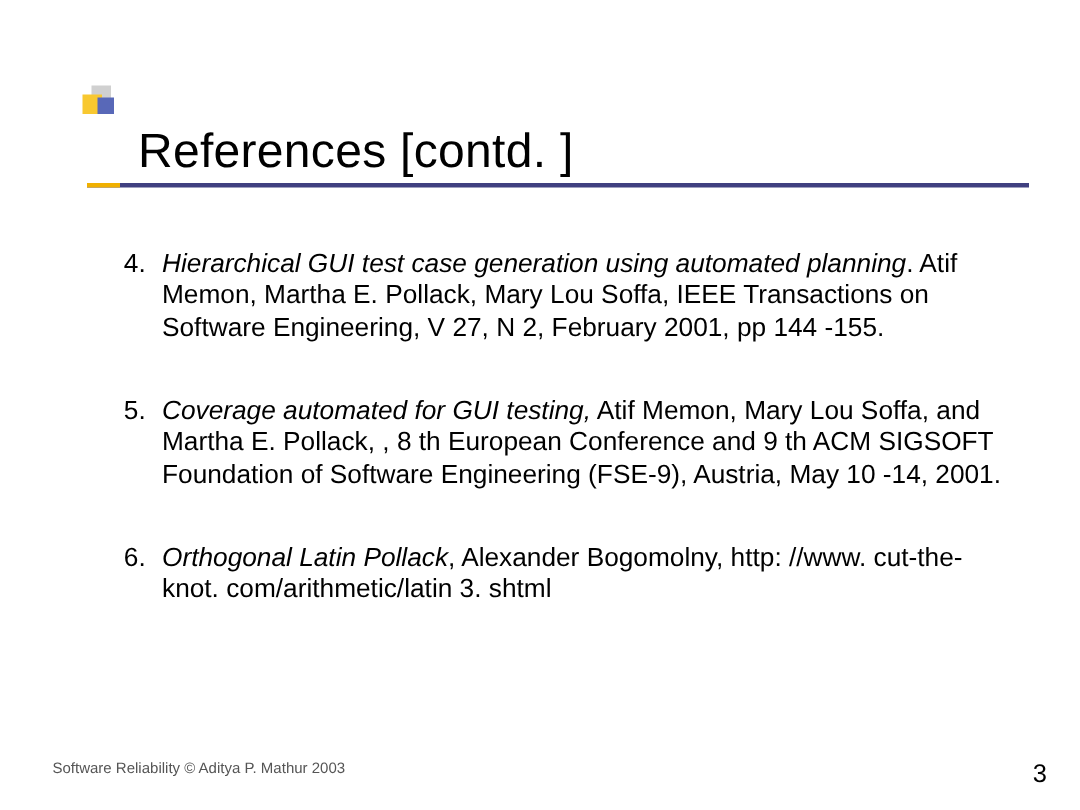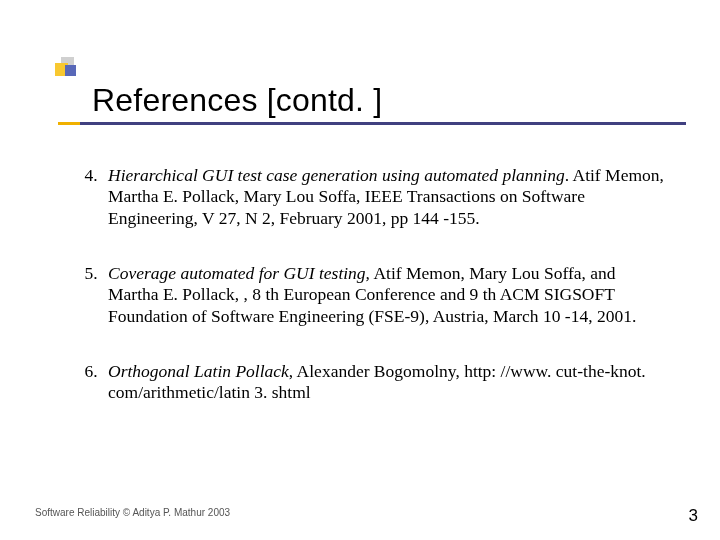--- a/index.html
+++ b/index.html
@@ -78,21 +78,20 @@
     top: 15px;
     width: 11px;
     height: 11px;
     background: #5868b8;
   }
   .body {
     position: absolute;
     top: 165px;
     left: 58px;
     right: 52px;
-    font-family: Liberation Serif, serif;
   }
   ol.refs {
     margin: 0;
     padding: 0 0 0 44px;
     list-style: decimal;
     font-size: 17.5px;
     line-height: 1.22;
   }
   ol.refs > li {
     margin: 0 0 34px 0;
@@ -131,20 +130,20 @@
 
   <div class="title-wrap">
     <h1 class="title-text">References [contd. ]</h1>
     <div class="title-rule"></div>
     <div class="title-tick"></div>
   </div>
 
   <div class="body">
     <ol class="refs" id="refs-list" start="4">
         <li><span class="ref-title">Hierarchical GUI test case generation using automated planning</span><span>. Atif Memon, Martha E. Pollack, Mary Lou Soffa, IEEE Transactions on Software Engineering, V 27, N 2, February 2001, pp 144 -155.</span></li>
-        <li><span class="ref-title">Coverage automated for GUI testing,</span><span> Atif Memon, Mary Lou Soffa, and Martha E. Pollack, , 8 th European Conference and 9 th ACM SIGSOFT Foundation of Software Engineering (FSE-9), Austria, March 10 -14, 2001.</span></li>
+        <li><span class="ref-title">Coverage automated for GUI testing,</span><span> Atif Memon, Mary Lou Soffa, and Martha E. Pollack, , 8 th European Conference and 9 th ACM SIGSOFT Foundation of Software Engineering (FSE-9), Austria, May 10 -14, 2001.</span></li>
         <li><span class="ref-title">Orthogonal Latin Pollack</span><span>, Alexander Bogomolny, http: //www. cut-the-knot. com/arithmetic/latin 3. shtml</span></li>
       </ol>
   </div>
 
   <div class="footer">Software Reliability © Aditya P. Mathur 2003</div>
   <div class="page-num">3</div>
 </div>
 
 </body></html>

